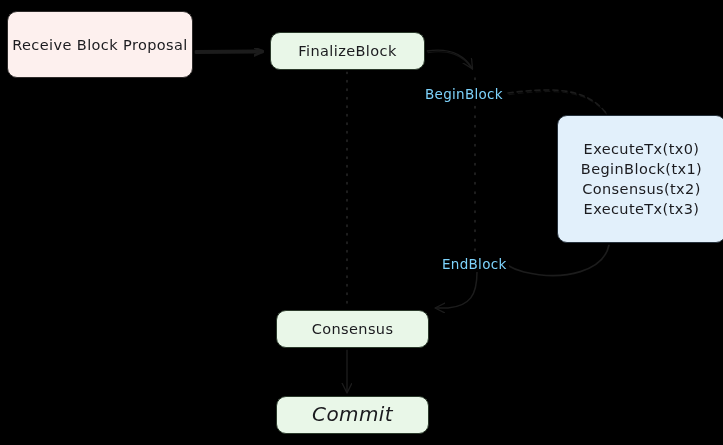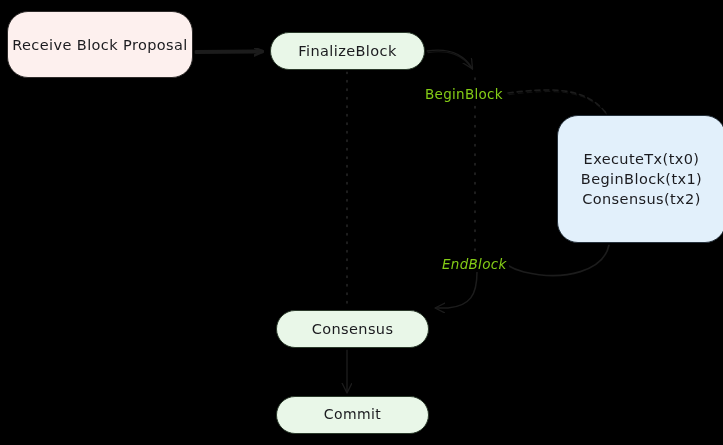--- a/index.html
+++ b/index.html
@@ -22,21 +22,21 @@
   #edges {
     position: absolute;
     left: 0;
     top: 0;
     width: 723px;
     height: 445px;
   }
   .node {
     position: absolute;
     box-sizing: border-box;
-    border-radius: 21px;
+    border-radius: 10px;
     display: flex;
     align-items: center;
     justify-content: center;
     text-align: center;
     color: #1b1b1f;
     font-family: "DejaVu Sans", sans-serif;
     letter-spacing: 0.4px;
     line-height: 1.38;
     z-index: 3;
     box-shadow: 2px 2px 0 rgba(0,0,0,0.55);
@@ -66,35 +66,36 @@
     font-size: 14.5px;
     flex-direction: column;
   }
   #node-execute-tx .txline { display: block; white-space: nowrap; }
   #node-consensus {
     left: 276px; top: 310px; width: 153px; height: 38px;
     font-size: 14.5px;
   }
   #node-commit {
     left: 276px; top: 396px; width: 153px; height: 38px;
-    font-size: 14px;
+    font-size: 20px;
+    font-style: italic;
   }
   .edge-label {
     position: absolute;
-    color: #84cc16;
+    color: #7dd3fc;
     font-size: 13.5px;
     font-family: "DejaVu Sans", sans-serif;
     letter-spacing: 0.3px;
     white-space: nowrap;
     z-index: 2;
     background: #000000;
     padding: 0 2px;
   }
   #label-begin-block { left: 423px; top: 86px; }
-  #label-end-block   { left: 440px; top: 256px; font-style: italic; }
+  #label-end-block   { left: 440px; top: 256px; }
 </style>
 </head>
 <body>
 
 <div id="canvas">
 
   <svg id="edges" viewBox="0 0 723 445" xmlns="http://www.w3.org/2000/svg">
     <defs>
       <marker id="arrowThick" markerWidth="10" markerHeight="10" refX="8" refY="4" orient="auto" markerUnits="userSpaceOnUse">
         <path d="M0,0 L9,4 L0,8" fill="none" stroke="#1c1c1c" stroke-width="2.6" stroke-linecap="round" stroke-linejoin="round"></path>
@@ -147,20 +148,21 @@
   </div>
 
   <div class="node node-green" id="node-finalize-block">
     <span>FinalizeBlock</span>
   </div>
 
   <div class="node node-blue" id="node-execute-tx">
     <span class="txline">ExecuteTx(tx0)</span>
     <span class="txline">BeginBlock(tx1)</span>
     <span class="txline">Consensus(tx2)</span>
+    <span class="txline">ExecuteTx(tx3)</span>
   </div>
 
   <div class="node node-green" id="node-consensus">
     <span>Consensus</span>
   </div>
 
   <div class="node node-green" id="node-commit">
     <span>Commit</span>
   </div>
 

